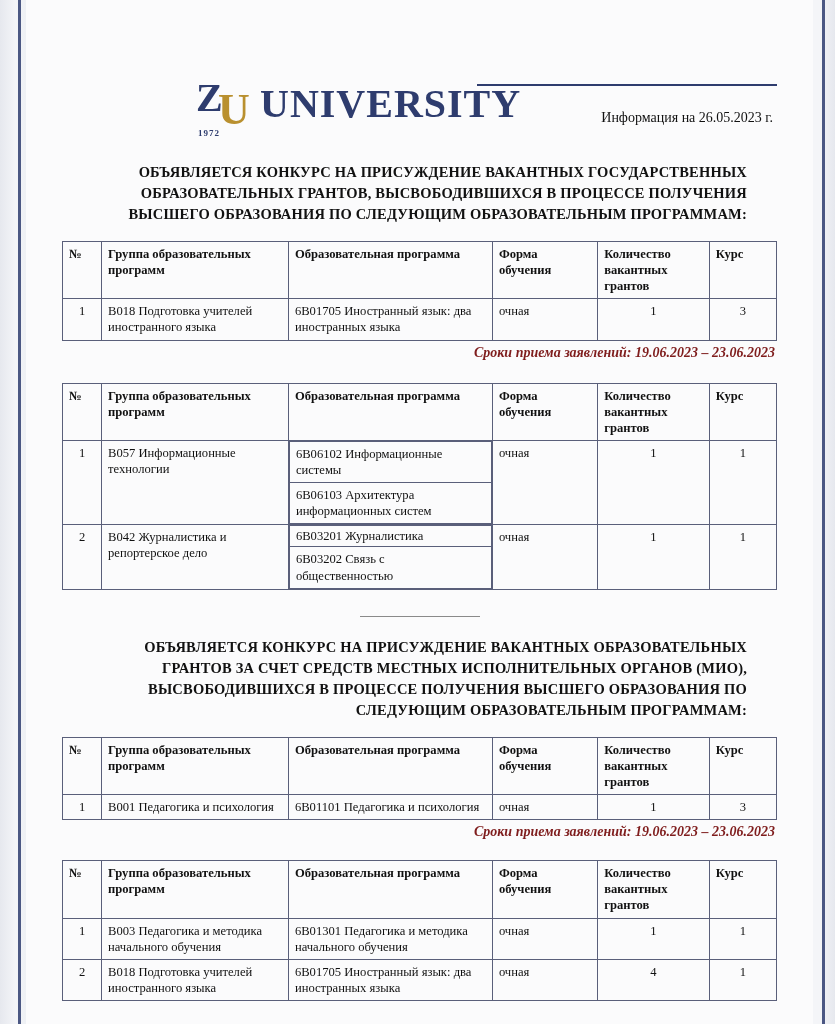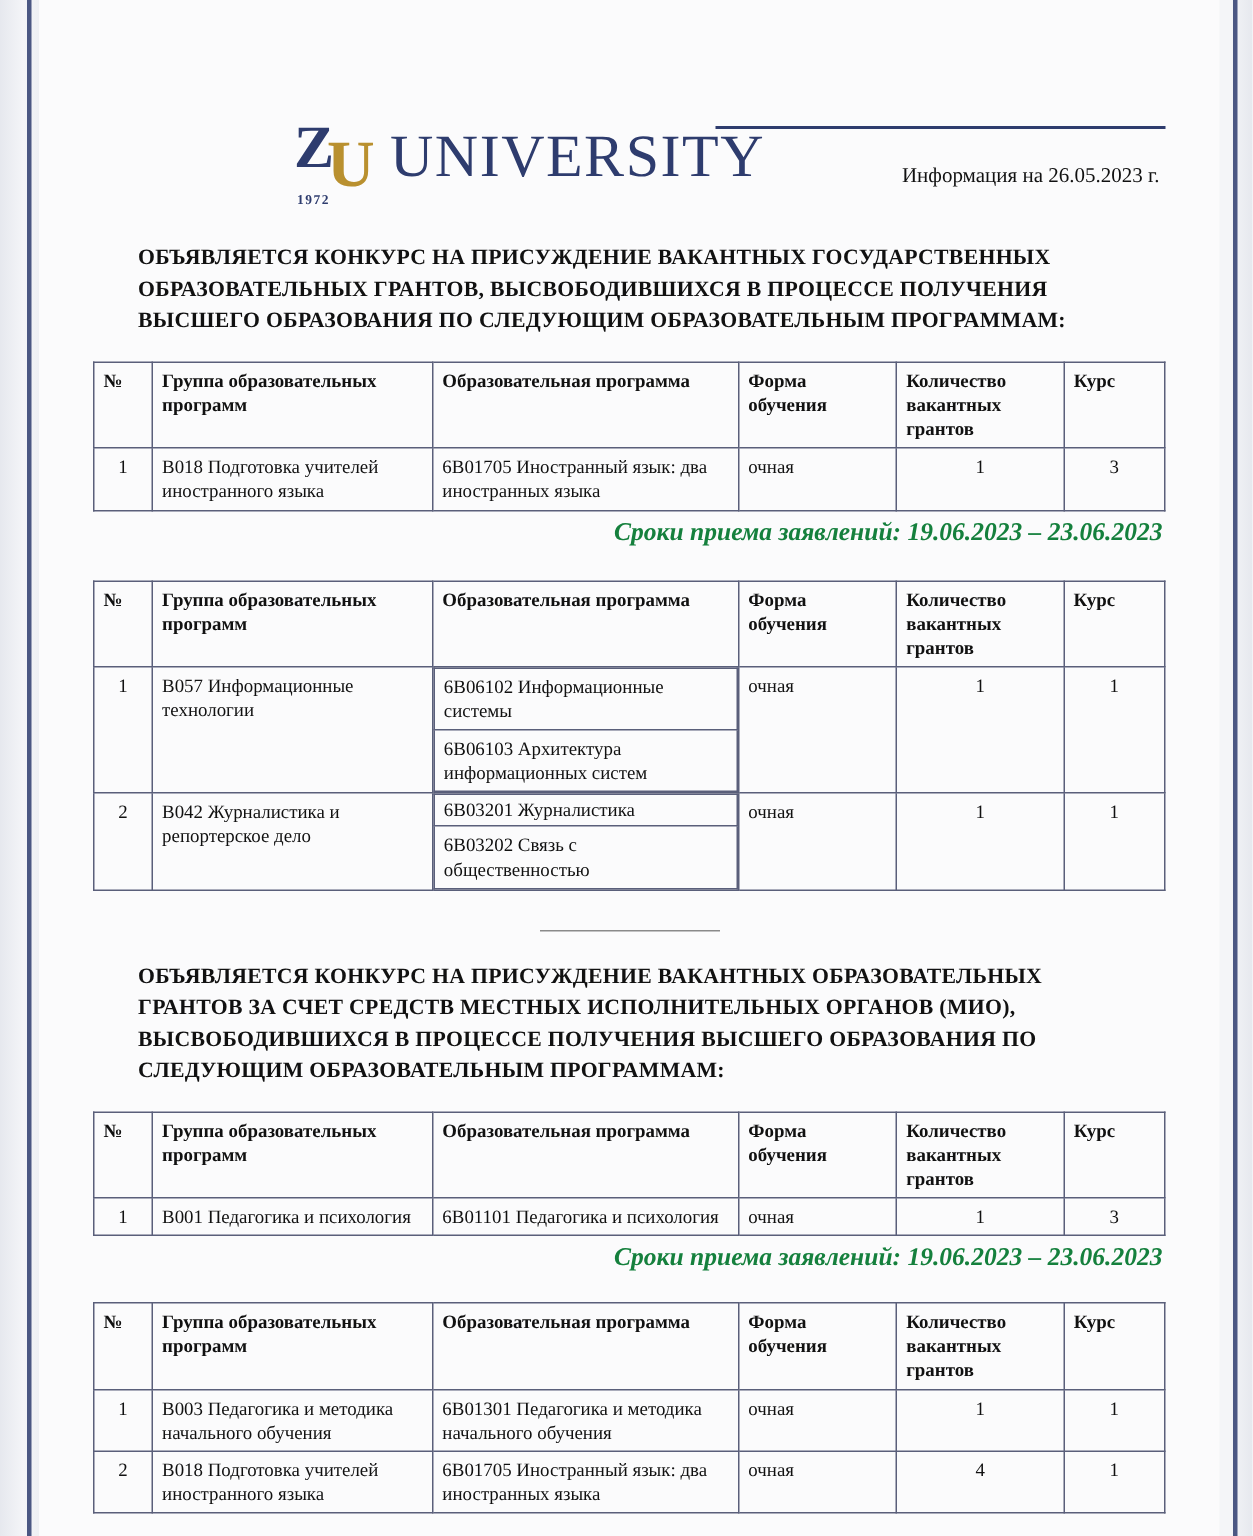--- a/index.html
+++ b/index.html
@@ -64,35 +64,35 @@
     content:"";position:absolute;left:2px;top:2px;width:36px;height:62px;
     border-left:3px solid #2e3c6e;border-top:3px solid #2e3c6e;border-bottom:3px solid #2e3c6e;
     opacity:.0;
   }
   .wordmark{line-height:.92;}
   .wordmark .l1{
     font-size:40px;font-weight:bold;color:#2e3c6e;letter-spacing:1px;
     font-family:"Liberation Serif",serif;
   }
   .wordmark .l2{
-    font-size:40px;font-weight:normal;color:#2e3c6e;letter-spacing:1px;
+    font-size:40px;font-weight:bold;color:#2e3c6e;letter-spacing:1px;
     font-family:"Liberation Serif",serif;
   }
   .hrule{
     position:absolute;right:0;top:40px;width:300px;height:0;
     border-top:2px solid #2e3c6e;
   }
   .info-date{
     position:absolute;right:4px;top:66px;
     font-size:14px;color:#111;font-family:"Liberation Serif",serif;
   }
 
   
   h1.announce{
-    text-align:left;font-size:14.5px;font-weight:bold;
+    text-align:right;font-size:14.5px;font-weight:bold;
     letter-spacing:.2px;line-height:1.45;margin:22px 30px 16px 30px;
     color:#111;text-transform:uppercase;font-family:Liberation Serif, serif;
   }
   .divider{
     width:120px;height:0;border-top:1px solid #8a8a8a;
     margin:26px auto 20px auto;
   }
 
   
   table.grants{
@@ -111,21 +111,21 @@
   .c-group{width:196px;}
   .c-prog{width:218px;}
   .c-form{width:104px;}
   .c-count{width:108px;}
   .c-course{width:62px;}
   td.center{text-align:center;}
   .nested{border-collapse:collapse;width:100%;}
   .nested td{border:0;padding:0;}
   .deadline{
     text-align:right;font-style:italic;font-weight:bold;
-    font-size:17px;margin:4px 2px 0 0;color:#15803d;
+    font-size:14px;margin:4px 2px 0 0;color:#7f1d1d;
   }
   .tbl-wrap{margin-top:16px;}
   .mid-v{vertical-align:middle;}
 </style>
 </head>
 <body>
 
 <div class="edge-left"></div>
 <div class="edge-right"></div>
 

